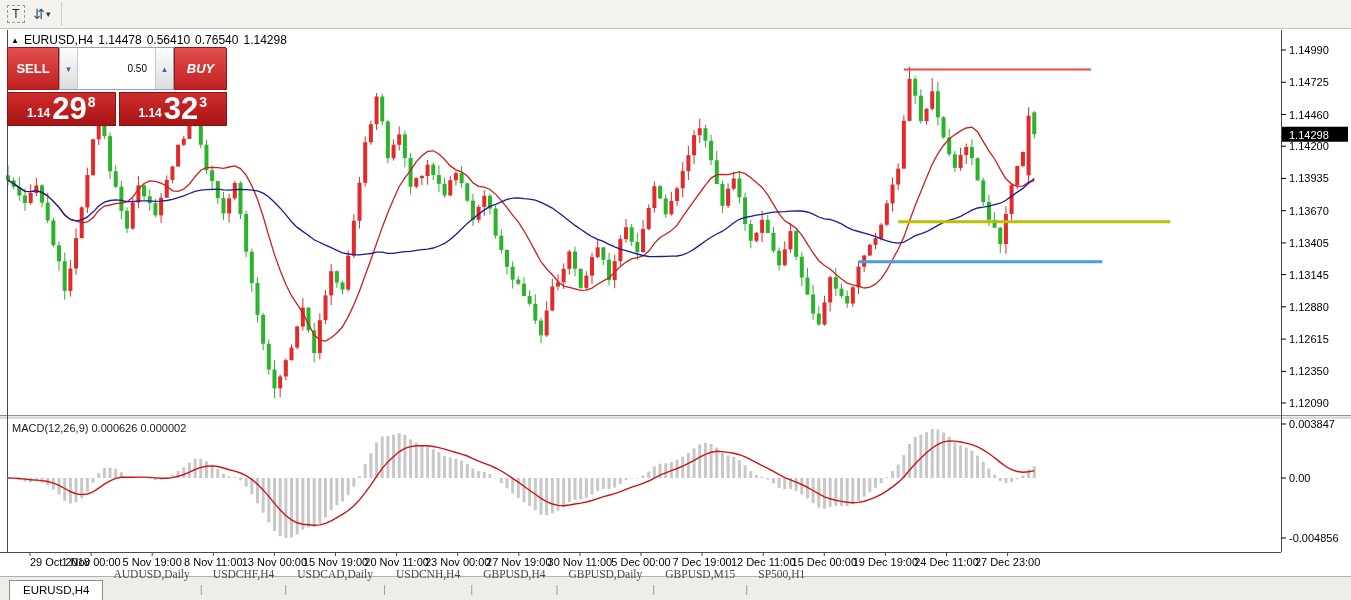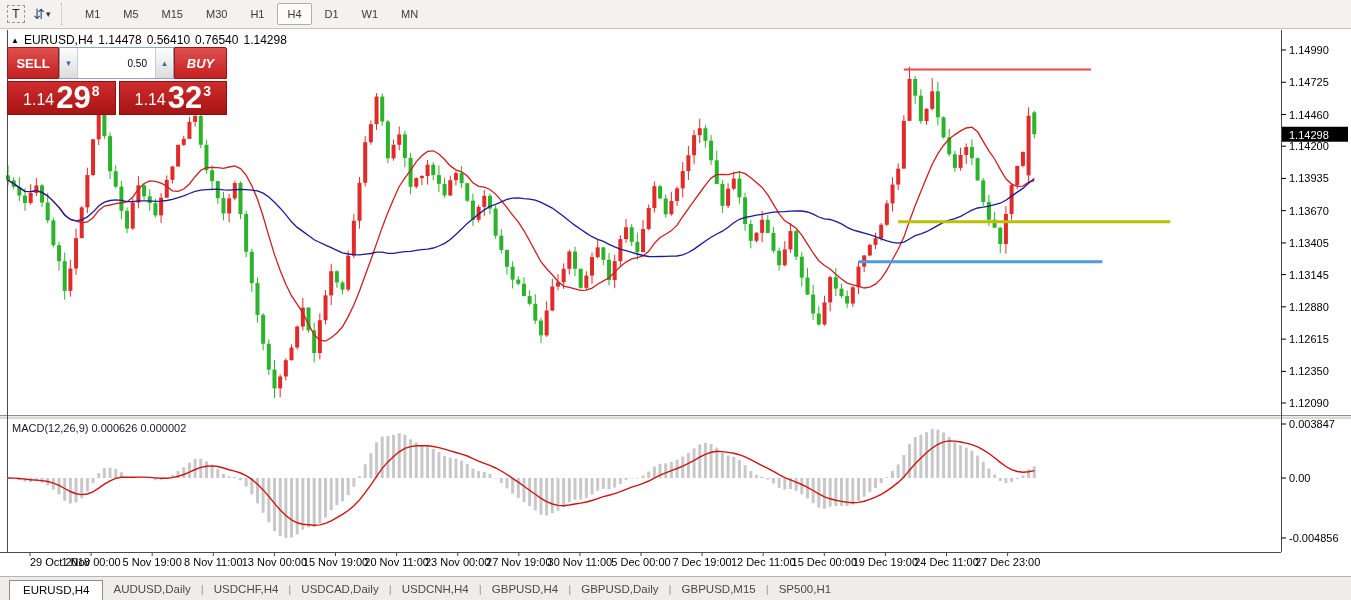--- a/index.html
+++ b/index.html
@@ -18,71 +18,60 @@
   
   #chartwin{position:absolute;left:0;top:29px;width:1351px;height:547px;background:#fff;}
   #plot{position:absolute;left:0;top:0;}
   svg text{font-family:"Liberation Sans",sans-serif;}
   
   #quoteline{position:absolute;left:11px;top:4px;display:flex;align-items:center;gap:5px;
              font-size:12px;color:#000;}
   #quoteline .tri{font-size:8px;}
   
   #tradepanel{position:absolute;left:7px;top:18px;width:220px;}
-  #tp-row1{display:flex;height:32px;}
+  #tp-row1{display:flex;height:43px;}
   .btn-red{display:flex;align-items:center;justify-content:center;color:#fff;font-weight:bold;font-size:13px;
            background:linear-gradient(#e0504f,#c22020);border:1px solid #9d1414;cursor:pointer;box-sizing:border-box;}
   #sell-btn{width:52px;border-radius:2px 0 0 0;}
   #buy-btn{width:53px;border-radius:0 2px 0 0;font-style:italic;}
   #vol-group{display:flex;flex:1;border:1px solid #8fa4bd;background:#fff;box-sizing:border-box;}
   .spin{width:17px;display:flex;align-items:center;justify-content:center;background:linear-gradient(#fdfdfd,#dcdcdc);
         cursor:pointer;color:#3a67a8;font-size:9px;}
   #spin-dn{border-right:1px solid #c3cedb;}
   #spin-up{border-left:1px solid #c3cedb;}
   #vol-field{flex:1;display:flex;align-items:center;justify-content:flex-end;padding-right:8px;
              font-size:10px;color:#000;background:#fff;}
   #tp-row2{display:flex;margin-top:2px;height:34px;gap:3px;}
   .pricebox{flex:1;display:flex;align-items:flex-end;justify-content:center;color:#fff;cursor:pointer;
             background:linear-gradient(#cf2c2c,#a81414);border:1px solid #8d0f0f;box-sizing:border-box;padding-bottom:1px;}
-  .pb-small{font-size:16px;font-weight:normal;margin:0 2px 4px 0;}
+  .pb-small{font-size:12px;font-weight:bold;margin:0 2px 4px 0;}
   .pb-big{font-size:31px;font-weight:bold;line-height:30px;}
   .pb-sup{font-size:14px;font-weight:bold;margin:0 0 14px 1px;}
   
   #tabbar{position:absolute;left:0;top:576px;width:1351px;height:24px;background:#efedea;
           border-top:1px solid #b5b1ab;display:flex;align-items:flex-end;font-size:11.5px;box-sizing:border-box;}
   .tab-active{background:#fff;border:1px solid #8f8b85;border-bottom:none;padding:3px 13px 4px 13px;
               margin-left:9px;color:#000;position:relative;top:0px;cursor:pointer;}
-  .tab-item{color:#4a4a4a;padding:3px 10px 5px 10px;cursor:pointer;}
+  .tab-item{color:#4a4a4a;padding:3px 10px 20px 10px;cursor:pointer;font-family:Liberation Serif, serif;}
   .tab-sep{color:#9a9a9a;padding-bottom:5px;}
 </style>
 </head>
 <body>
 
 <div id="app">
 
   <div id="toolbar">
     <div class="toolbtn">
       <span class="icon-t">T</span>
     </div>
     <div class="toolbtn">
       <span class="icon-arrows">⇵</span>
       <span class="caret">▾</span>
     </div>
     <div class="tb-sep"></div>
-    <div id="tf-group" style="display:flex;align-items:center;">
-        <div class="tfbtn">M1</div>
-        <div class="tfbtn">M5</div>
-        <div class="tfbtn">M15</div>
-        <div class="tfbtn">M30</div>
-        <div class="tfbtn">H1</div>
-        <div class="tfbtn active">H4</div>
-        <div class="tfbtn">D1</div>
-        <div class="tfbtn">W1</div>
-        <div class="tfbtn">MN</div>
-      </div>
   </div>
 
   <div id="chartwin">
     <svg id="plot" width="1351" height="547" viewBox="0 29 1351 547">
         <rect x="0" y="29" width="1351" height="547" fill="#ffffff"></rect>
         <g>
           <line x1="8" y1="165.71199802530228" x2="8" y2="185.03141056813013" stroke="#2cb32c" stroke-width="1"></line>
           <rect x="6" y="175.3758620689656" width="4" height="4.969157115959547" fill="#2cb32c"></rect>
           <line x1="13.67" y1="177.3491995538078" x2="13.67" y2="189.44782629067927" stroke="#2cb32c" stroke-width="1"></line>
           <rect x="11.67" y="180.34501918492515" width="4" height="6.537189879843083" fill="#2cb32c"></rect>

